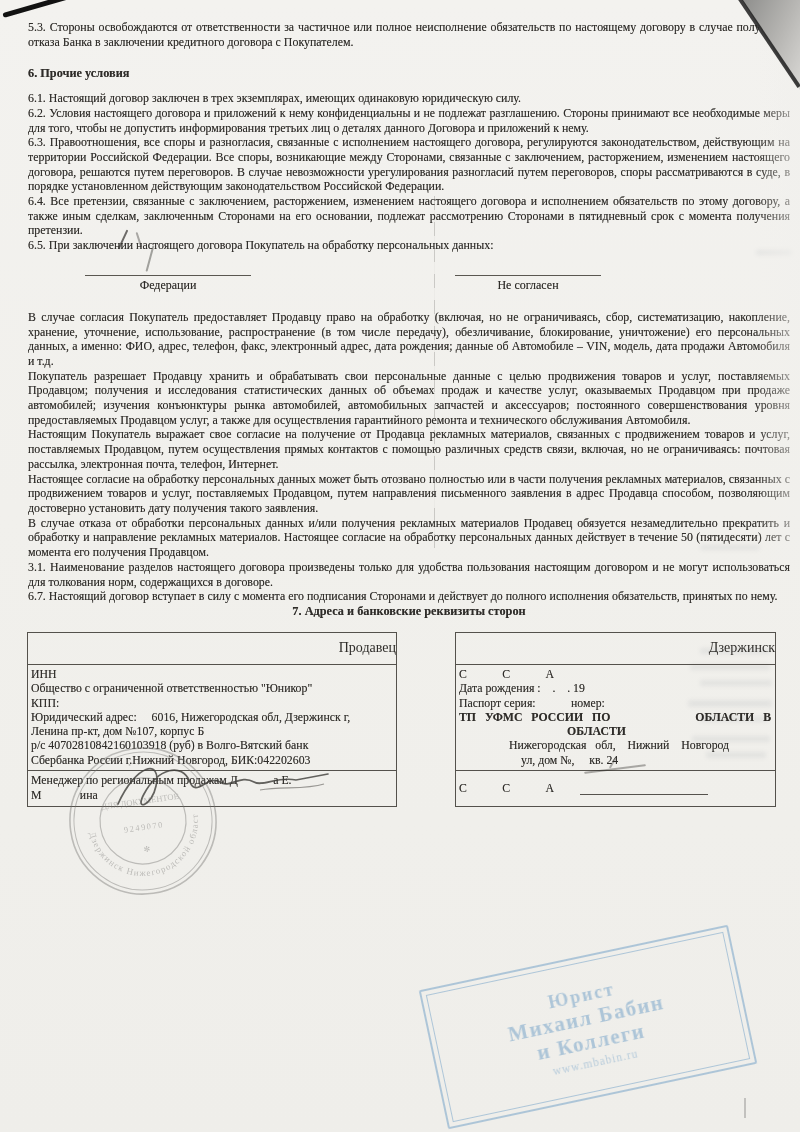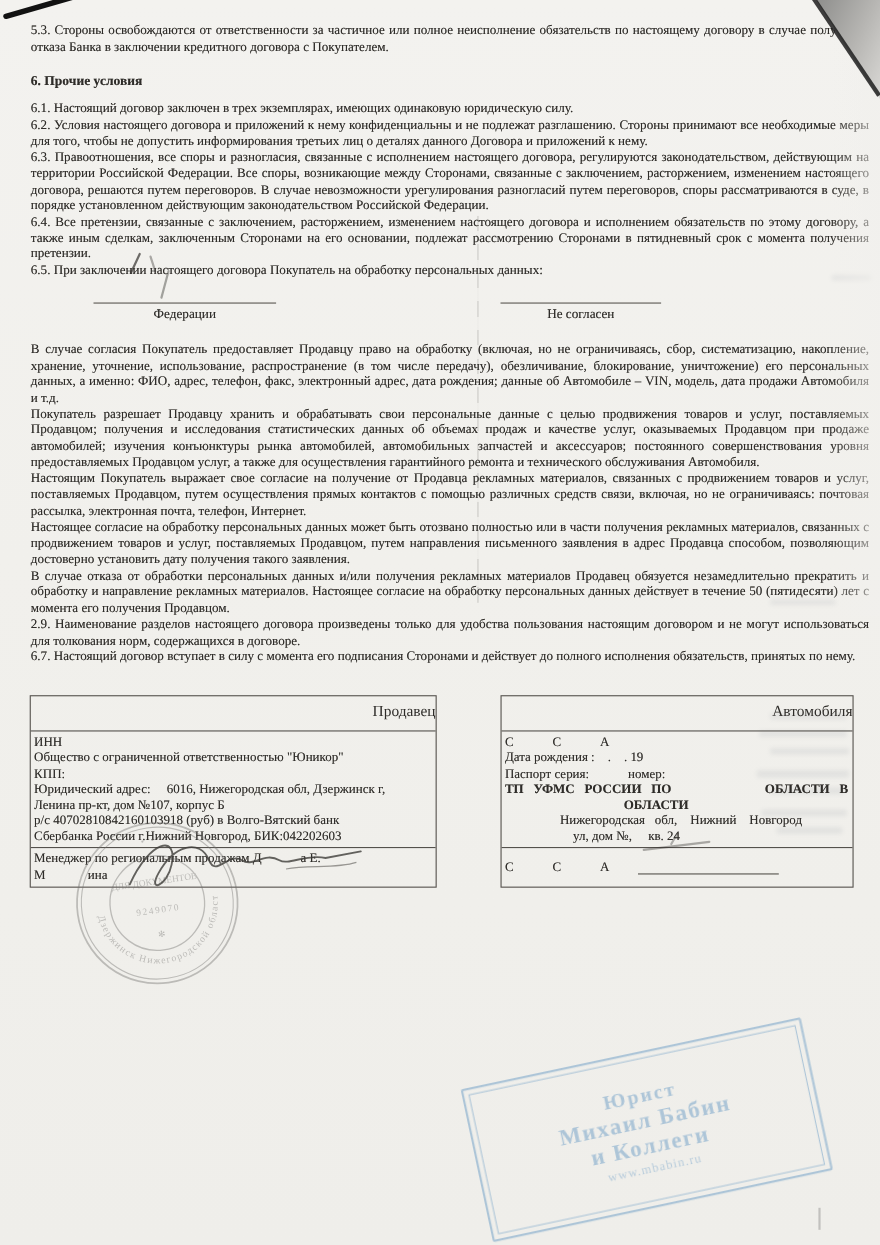--- a/index.html
+++ b/index.html
@@ -91,45 +91,46 @@
         <div class="c-rule"></div>
         <div class="c-label">Не согласен</div>
       </div>
     </div>
 
     <p class="pgap">В случае согласия Покупатель предоставляет Продавцу право на обработку (включая, но не ограничиваясь, сбор, систематизацию, накопление, хранение, уточнение, использование, распространение (в том числе передачу), обезличивание, блокирование, уничтожение) его персональных данных, а именно: ФИО, адрес, телефон, факс, электронный адрес, дата рождения; данные об Автомобиле – VIN, модель, дата продажи Автомобиля и т.д.</p>
     <p class="pgap">Покупатель разрешает Продавцу хранить и обрабатывать свои персональные данные с целью продвижения товаров и услуг, поставляемых Продавцом; получения и исследования статистических данных об объемах продаж и качестве услуг, оказываемых Продавцом при продаже автомобилей; изучения конъюнктуры рынка автомобилей, автомобильных запчастей и аксессуаров; постоянного совершенствования уровня предоставляемых Продавцом услуг, а также для осуществления гарантийного ремонта и технического обслуживания Автомобиля.</p>
     <p class="pgap">Настоящим Покупатель выражает свое согласие на получение от Продавца рекламных материалов, связанных с продвижением товаров и услуг, поставляемых Продавцом, путем осуществления прямых контактов с помощью различных средств связи, включая, но не ограничиваясь: почтовая рассылка, электронная почта, телефон, Интернет.</p>
     <p class="pgap">Настоящее согласие на обработку персональных данных может быть отозвано полностью или в части получения рекламных материалов, связанных с продвижением товаров и услуг, поставляемых Продавцом, путем направления письменного заявления в адрес Продавца способом, позволяющим достоверно установить дату получения такого заявления.</p>
     <p class="pgap">В случае отказа от обработки персональных данных и/или получения рекламных материалов Продавец обязуется незамедлительно прекратить и обработку и направление рекламных материалов. Настоящее согласие на обработку персональных данных действует в течение 50 (пятидесяти) лет с момента его получения Продавцом.</p>
-    <p class="pgap">2.9. Наименование разделов настоящего договора произведены только для удобства пользования настоящим договором и не могут использоваться для толкования норм, содержащихся в договоре.</p>
+    <p class="pgap">3.1. Наименование разделов настоящего договора произведены только для удобства пользования настоящим договором и не могут использоваться для толкования норм, содержащихся в договоре.</p>
     <p class="pgap">6.7. Настоящий договор вступает в силу с момента его подписания Сторонами и действует до полного исполнения обязательств, принятых по нему.</p>
   </div>
 
+  <div class="h7">7. Адреса и банковские реквизиты сторон</div>
 
   <div class="boxes">
     <div class="box box-seller">
       <div class="box-header">Продавец</div>
       <div class="box-body">
         <div class="bl">ИНН</div>
         <div class="bl">Общество с ограниченной ответственностью "Юникор"</div>
         <div class="bl">КПП:</div>
         <div class="bl">Юридический адрес:     6016, Нижегородская обл, Дзержинск г,</div>
         <div class="bl">Ленина пр-кт, дом №107, корпус Б</div>
         <div class="bl">р/с 40702810842160103918 (руб) в Волго-Вятский банк</div>
         <div class="bl">Сбербанка России г.Нижний Новгород, БИК:042202603</div>
       </div>
       <div class="box-sig">
         <div class="bl">Менеджер по региональным продажам Д            а Е.</div>
         <div class="bl">М             ина</div>
       </div>
     </div>
 
     <div class="box box-buyer">
-      <div class="box-header">Автомобиля</div>
+      <div class="box-header">Дзержинск</div>
       <div class="box-body">
         <div class="bl">С            С            А</div>
         <div class="bl">Дата рождения :    .    . 19</div>
         <div class="bl">Паспорт серия:            номер:</div>
         <div class="row-flex">
           <span class="bl">ТП   УФМС   РОССИИ   ПО</span>
           <span class="bl">ОБЛАСТИ   В</span>
         </div>
         <div class="bl b-rayon">ОБЛАСТИ</div>
         <div class="bl b-addr1">Нижегородская   обл,    Нижний    Новгород</div>

